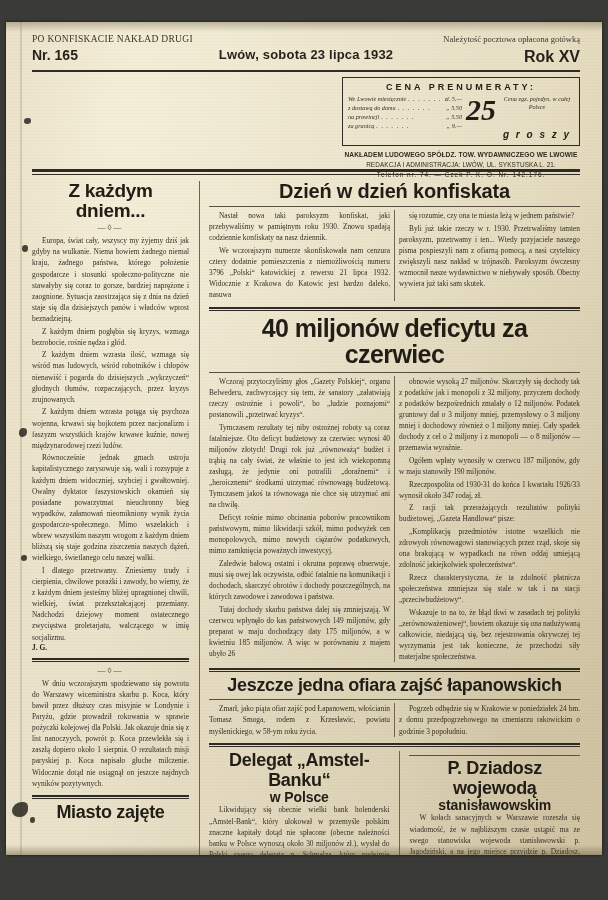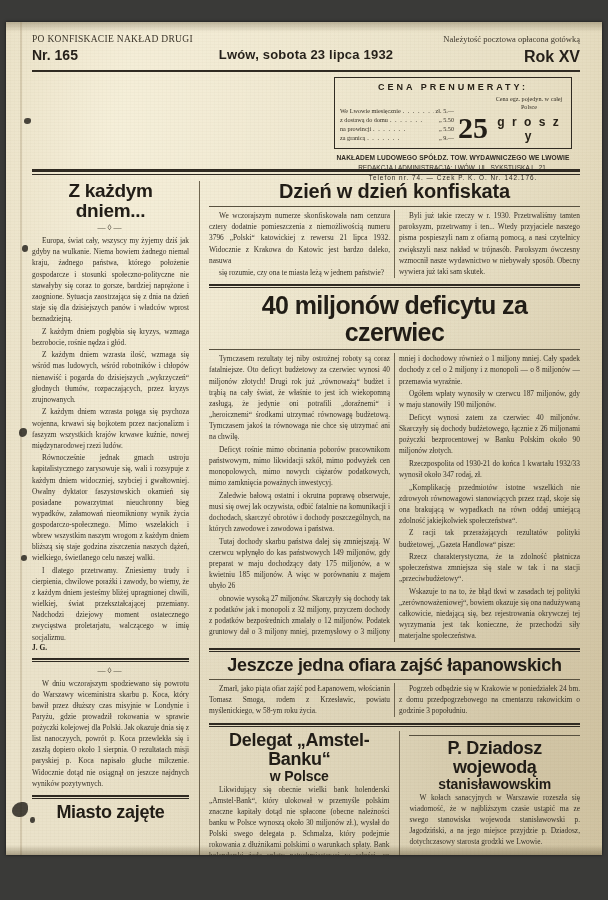--- a/index.html
+++ b/index.html
@@ -63,35 +63,35 @@
     color:#24201a;line-height:.92;letter-spacing:1px;
     -webkit-text-stroke:1px #24201a;
   }
   .logo .l1{font-size:42px;letter-spacing:2px;}
   .logo .l2{font-size:42px;letter-spacing:6px;}
   .logo .tag{
     font-family:"Liberation Sans",sans-serif;font-weight:bold;font-size:10.5px;
     letter-spacing:1.1px;margin-top:3px;color:#2a251e;
   }
   .boxprice{
-    position:absolute;right:8px;top:0;width:238px;
+    position:absolute;right:0;top:0;width:238px;
   }
   .pricebox{border:1.5px solid #2f2a22;padding:4px 5px 5px 5px;}
   .cena-title{
     text-align:center;font-family:"Liberation Sans",sans-serif;font-weight:bold;
     font-size:9px;letter-spacing:3px;color:#262118;margin-bottom:3px;
   }
-  .pricegrid{display:flex;align-items:flex-end;}
+  .pricegrid{display:flex;align-items:flex-start;font-style:italic;}
   .plist{flex:1;font-size:6.2px;line-height:1.45;font-family:"Liberation Serif",serif;color:#332e25;}
   .plist .row{display:flex;justify-content:space-between;}
   .plist .row .d{flex:1;overflow:hidden;white-space:nowrap;margin:0 2px;letter-spacing:1px;}
   .big25{font-family:"Liberation Serif",serif;font-weight:bold;font-size:30px;line-height:1;color:#211d17;padding:0 4px;}
   .pright{width:74px;text-align:center;}
   .pright .t1{font-size:6.2px;line-height:1.3;color:#332e25;}
-  .pright .t2{font-family:"Liberation Sans",sans-serif;font-weight:bold;font-size:12px;letter-spacing:2px;margin-top:4px;color:#262118;}
+  .pright .t2{font-family:"Liberation Sans",sans-serif;font-weight:bold;font-size:10px;letter-spacing:2px;margin-top:18px;color:#262118;}
   .imprint{margin-top:4px;text-align:center;font-family:"Liberation Sans",sans-serif;color:#2e2922;}
   .imprint div{font-size:6.4px;letter-spacing:.1px;line-height:1.55;}
   .imprint .i1{font-weight:bold;font-size:6.6px;}
   .imprint .i3{letter-spacing:1px;}
 
   .head-rule{height:3px;background:#2f2a22;margin-top:4px;}
   .head-rule2{height:1px;background:#2f2a22;margin-top:2px;}
 
   
   .cols{display:flex;margin-top:6px;}
@@ -220,40 +220,41 @@
 
           <h1 class="head h-med">Miasto zajęte</h1>
 
         </div>
 
         <div class="col colwide">
 
           <h1 class="head h-mid">Dzień w dzień konfiskata</h1>
           <div class="rule-hair"></div>
           <div class="twocol">
+            <p class="body">Nastał nowa taki paroksyzm konfiskat, jaki przebywaliśmy w pamiętnym roku 1930. Znowu spadają codziennie konfiskaty na nasz dziennik.</p>
             <p class="body">We wczorajszym numerze skonfiskowała nam cenzura cztery dodatnie pomieszczenia z niemożliwością numeru 3796 „Polski“ katowickiej z rewersu 21 lipca 1932. Widocznie z Krakowa do Katowic jest bardzo daleko, nasuwa</p>
             <p class="body">się rozumie, czy ona te miasta leżą w jednem państwie?</p>
             <p class="body">Byli już takie rzeczy w r. 1930. Przetrwaliśmy tamten paroksyzm, przetrwamy i ten... Wtedy przyjaciele naszego pisma pospieszyli nam z ofiarną pomocą, a nasi czytelnicy zwiększyli nasz nakład w trójnasób. Paroksyzm ówczesny wzmocnił nasze wydawnictwo w niebywały sposób. Obecny wywiera już taki sam skutek.</p>
           </div>
 
           <div class="rule-d"></div>
 
           <h1 class="head h-big">40 miljonów deficytu za czerwiec</h1>
           <div class="rule-hair"></div>
           <div class="twocol">
+            <p class="body">Wczoraj przytoczyliśmy głos „Gazety Polskiej“, organu Belwederu, zachwycający się tem, że sanatory „załatwiają rzeczy ostrożnie i powoli“, bo „ludzie poznajomi“ postanowili „przetrwać kryzys“.</p>
             <p class="body">Tymczasem rezultaty tej niby ostrożnej roboty są coraz fatalniejsze. Oto deficyt budżetowy za czerwiec wynosi 40 miljonów złotych! Drugi rok już „równoważą“ budżet i trąbią na cały świat, że właśnie to jest ich wiekopomną zasługą, że jedynie oni potrafili „doraźnemi“ i „heroicznemi“ środkami utrzymać równowagę budżetową. Tymczasem jakoś ta równowaga nie chce się utrzymać ani na chwilę.</p>
             <p class="body">Deficyt rośnie mimo obcinania poborów pracownikom państwowym, mimo likwidacji szkół, mimo podwyżek cen monopolowych, mimo nowych ciężarów podatkowych, mimo zamknięcia poważnych inwestycyj.</p>
             <p class="body">Zaledwie bałową ostatni i okrutna poprawę obserwuje, musi się owej lak oczywista, odbić fatalnie na komunikacji i dochodach, skarczyć obrotów i dochody poszczególnych, na których zawodowe i zawodowa i państwa.</p>
             <p class="body">Tutaj dochody skarbu państwa dalej się zmniejszają. W czerwcu wpłynęło do kas państwowych 149 miljonów, gdy preparat w maju dochodzący daty 175 miljonów, a w kwietniu 185 miljonów. A więc w porównaniu z majem ubyło 26</p>
             <p class="body">obnowie wysoką 27 miljonów. Skarczyły się dochody tak z podatków jak i monopoli z 32 miljony, przyczem dochody z podatków bezpośrednich zmalały o 12 miljonów. Podatek gruntowy dał o 3 miljony mniej, przemysłowy o 3 miljony mniej i dochodowy również o 1 miljony mniej. Cały spadek dochody z cel o 2 miljony i z monopoli — o 8 miljonów — przemawia wyraźnie.</p>
             <p class="body">Ogółem wpłaty wynosiły w czerwcu 187 miljonów, gdy w maju stanowiły 190 miljonów.</p>
-            <p class="body">Deficyt wynosi zatem za czerwiec 40 miljonów. Skarczyły się dochody budżetowego, łącznie z 26 miljonami pożyczki bezprocentowej w Banku Polskim około 90 miljonów złotych.</p>
-            <p class="body">Rzeczpospolita od 1930-21 do końca 1 kwartału 1932/33 wynosił około 347 rodaj, zł.</p>
+            <p class="body">Rzeczpospolita od 1930-31 do końca 1 kwartału 1926/33 wynosił około 347 rodaj, zł.</p>
+            <p class="body">Z racji tak przerażających rezultatów polityki budżetowej, „Gazeta Handlowa“ pisze:</p>
             <p class="body">„Komplikację przedmiotów istotne wszelkich nie zdrowyoh równowagowi stanowiących przez rząd, skoje się ona brakującą w wypadkach na równ oddaj umiejącą zdolność jakiejkolwiek społeczeństwa“.</p>
-            <p class="body">Z racji tak przerażających rezultatów polityki budżetowej, „Gazeta Handlowa“ pisze:</p>
             <p class="body">Rzecz charakterystyczna, że ta zdolność płatnicza społeczeństwa zmniejsza się stale w tak i na stacji „przeciwbudżetowy“.</p>
             <p class="body">Wskazuje to na to, że błąd tkwi w zasadach tej polityki „zerównoważeniowej“, bowiem okazuje się ona nadużywaną całkowicie, niedającą się, bez rejestrowania okrywczej tej wyrzymania jest tak konieczne, że przechodzi siły materjalne społeczeństwa.</p>
           </div>
 
           <div class="rule-d"></div>
 
           <h1 class="head h-med">Jeszcze jedna ofiara zajść łapanowskich</h1>
           <div class="rule-hair"></div>
           <div class="twocol">
             <p class="body">Zmarł, jako piąta ofiar zajść pod Łapanowem, włościanin Tomasz Smoga, rodem z Krzesławic, powiatu myślenickiego, w 58-ym roku życia.</p>

